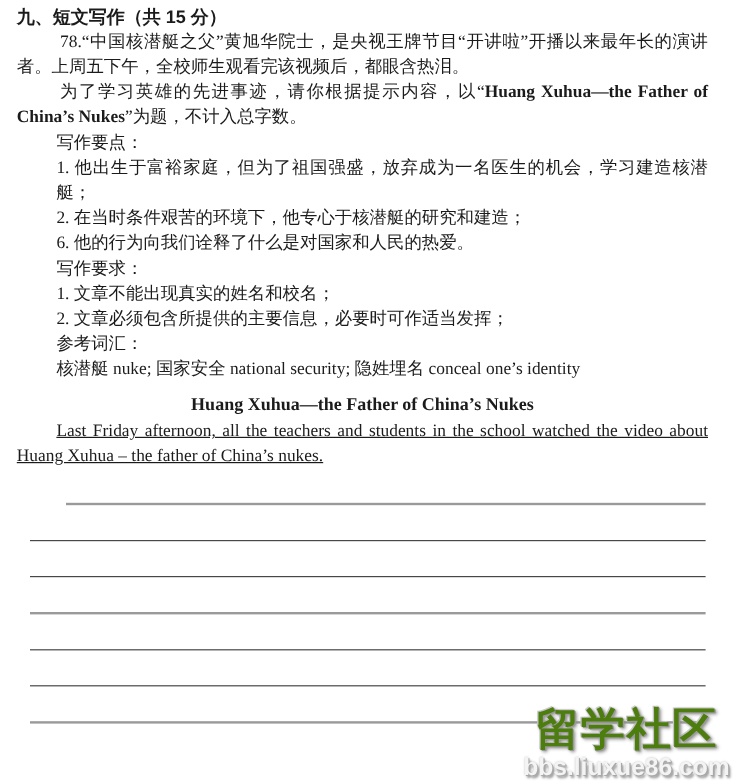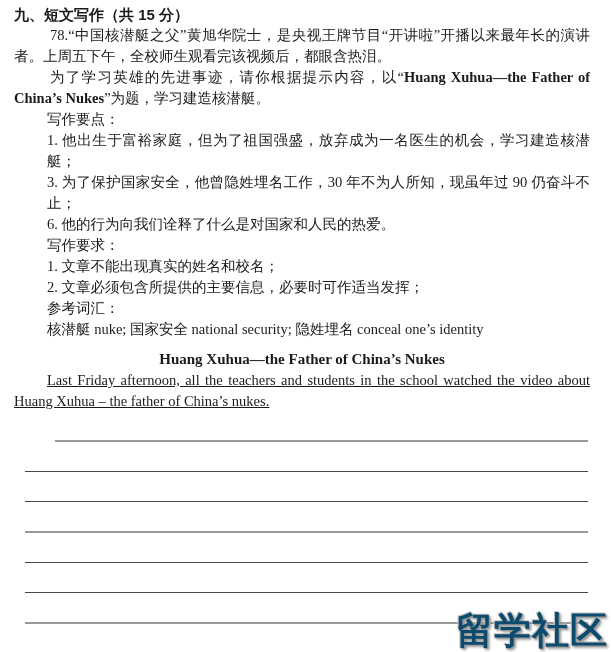--- a/index.html
+++ b/index.html
@@ -58,44 +58,44 @@
     bottom: 1px;
     text-align: center;
     font-family: "Liberation Sans", "DejaVu Sans", sans-serif;
     font-weight: bold;
     pointer-events: none;
   }
   .watermark .logo {
     font-size: 37px;
     line-height: 40px;
     letter-spacing: 1px;
-    color: #0c4a6e;
+    color: #4d7c0f;
     text-shadow: 1px 1px 0 #9b9b9b, 2px 2px 3px #8a8a8a, -1px -1px 0 #c9c9c9, 0 0 2px #b5b5b5;
   }
   .watermark .url {
     font-size: 20.5px;
     line-height: 23px;
     color: #f4f4f4;
     text-shadow: 1px 1px 0 #a8a8a8, 2px 2px 2px #9a9a9a, 0 0 2px #c0c0c0;
   }
 </style>
 </head>
 <body>
 
 <div class="page">
 
   <div class="sec-heading">九、短文写作（共 15 分）</div>
 
   <p class="para">78.“中国核潜艇之父”黄旭华院士，是央视王牌节目“开讲啦”开播以来最年长的演讲者。上周五下午，全校师生观看完该视频后，都眼含热泪。</p>
 
-  <p class="para"><span>为了学习英雄的先进事迹，请你根据提示内容，以“</span><span class="bold-en">Huang Xuhua—the Father of China’s Nukes</span><span>”为题，学习建造核潜艇。</span></p>
+  <p class="para"><span>为了学习英雄的先进事迹，请你根据提示内容，以“</span><span class="bold-en">Huang Xuhua—the Father of China’s Nukes</span><span>”为题，不计入总字数。</span></p>
 
   <div class="label-line">写作要点：</div>
   <div class="list-line">1. 他出生于富裕家庭，但为了祖国强盛，放弃成为一名医生的机会，学习建造核潜艇；</div>
-  <div class="list-line">3. 为了保护国家安全，他曾隐姓埋名工作，30 年不为人所知，现虽年过 90 仍奋斗不止；</div>
+  <div class="list-line">2. 在当时条件艰苦的环境下，他专心于核潜艇的研究和建造；</div>
   <div class="list-line">6. 他的行为向我们诠释了什么是对国家和人民的热爱。</div>
 
   <div class="label-line">写作要求：</div>
   <div class="list-line">1. 文章不能出现真实的姓名和校名；</div>
   <div class="list-line">2. 文章必须包含所提供的主要信息，必要时可作适当发挥；</div>
 
   <div class="label-line">参考词汇：</div>
   <div class="list-line">核潜艇  nuke;  国家安全  national security;  隐姓埋名  conceal one’s identity</div>
 
   <div class="essay-title">Huang Xuhua—the Father of China’s Nukes</div>
@@ -107,15 +107,16 @@
     <div class="wline thin"></div>
     <div class="wline thin"></div>
     <div class="wline thick"></div>
     <div class="wline thin"></div>
     <div class="wline thin"></div>
     <div class="wline thick"></div>
   </div>
 
   <div class="watermark">
     <div class="logo">留学社区</div>
+    <div class="url">bbs.liuxue86.com</div>
   </div>
 
 </div>
 
 </body></html>

